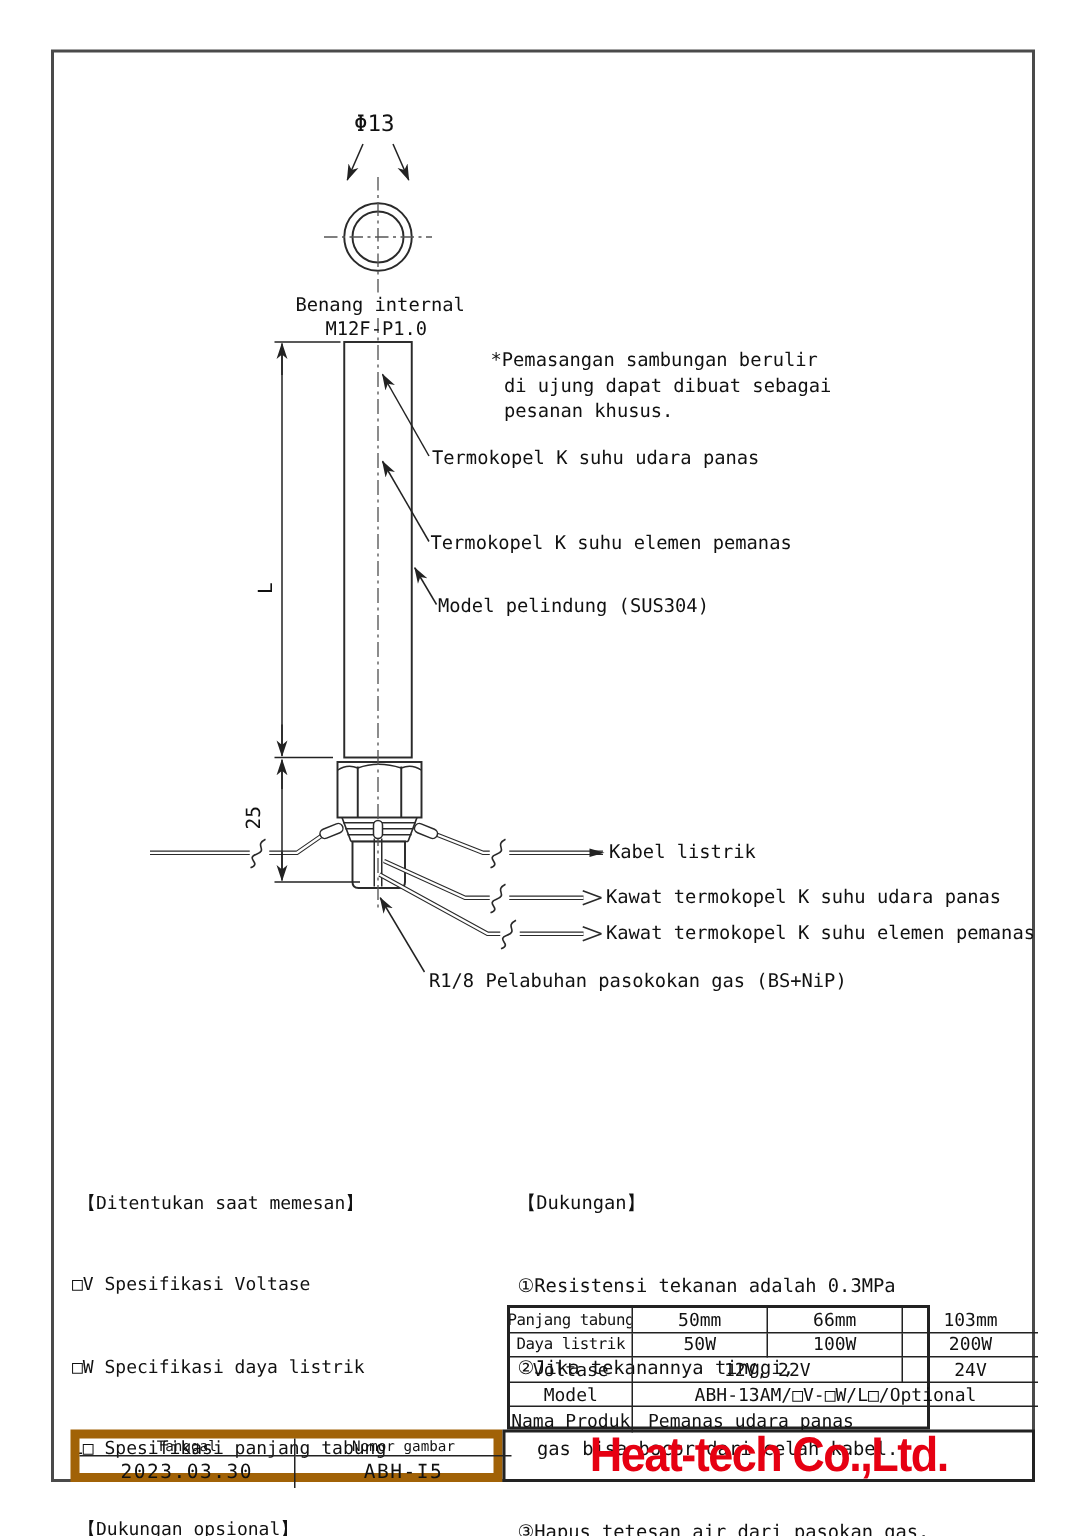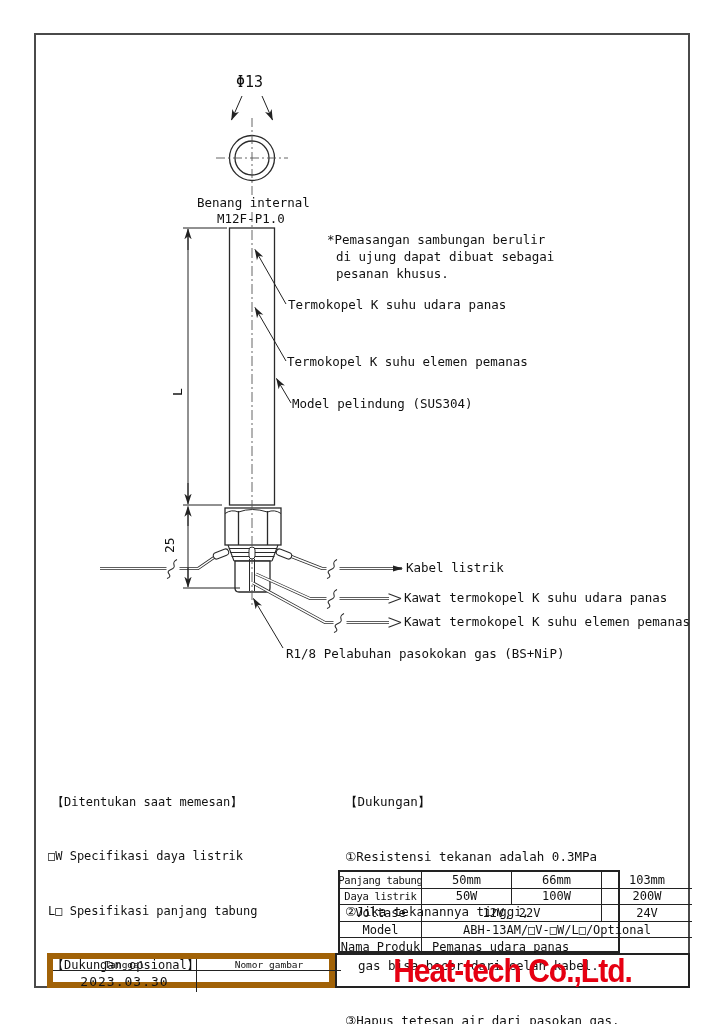--- a/index.html
+++ b/index.html
@@ -169,20 +169,21 @@
   <div class="vlabel" style="left:170px;top:396px;">L</div>
   <div class="vlabel" style="left:162px;top:553px;">25</div>
 
   <div class="lbl" style="left:406px;top:561px;">Kabel listrik</div>
   <div class="lbl" style="left:404px;top:591px;">Kawat termokopel K suhu udara panas</div>
   <div class="lbl" style="left:404px;top:615px;">Kawat termokopel K suhu elemen pemanas</div>
   <div class="lbl" style="left:286px;top:647px;">R1/8 Pelabuhan pasokokan gas (BS+NiP)</div>
 
   <div class="block" style="left:40px;top:756px;">
     <div style="padding-left:12px;">【Ditentukan saat memesan】</div>
+    <div style="padding-left:8px;">□V Spesifikasi Voltase</div>
     <div style="padding-left:8px;">□W Specifikasi daya listrik</div>
     <div style="padding-left:8px;">L□ Spesifikasi panjang tabung</div>
     <div style="padding-left:12px;">【Dukungan opsional】</div>
     
     
     
     
     
   </div>
 
@@ -213,18 +214,19 @@
     <div class="c sp3 nr">ABH-13AM/□V-□W/L□/Optional</div>
 
     <div class="c nb">Nama Produk</div>
     <div class="c sp3 nr nb left">Pemanas udara panas</div>
   </div>
 
   <div class="tb">
     <div class="c h">Tanggal</div>
     <div class="c h nr">Nomor gambar</div>
     <div class="c v nb">2023.03.30</div>
+    <div class="c v nr nb">ABH-I5</div>
   </div>
 
   <div class="logo-box">
     <span class="logo-text">Heat-tech Co.,Ltd.</span>
   </div>
 </div>
 
 </body></html>

